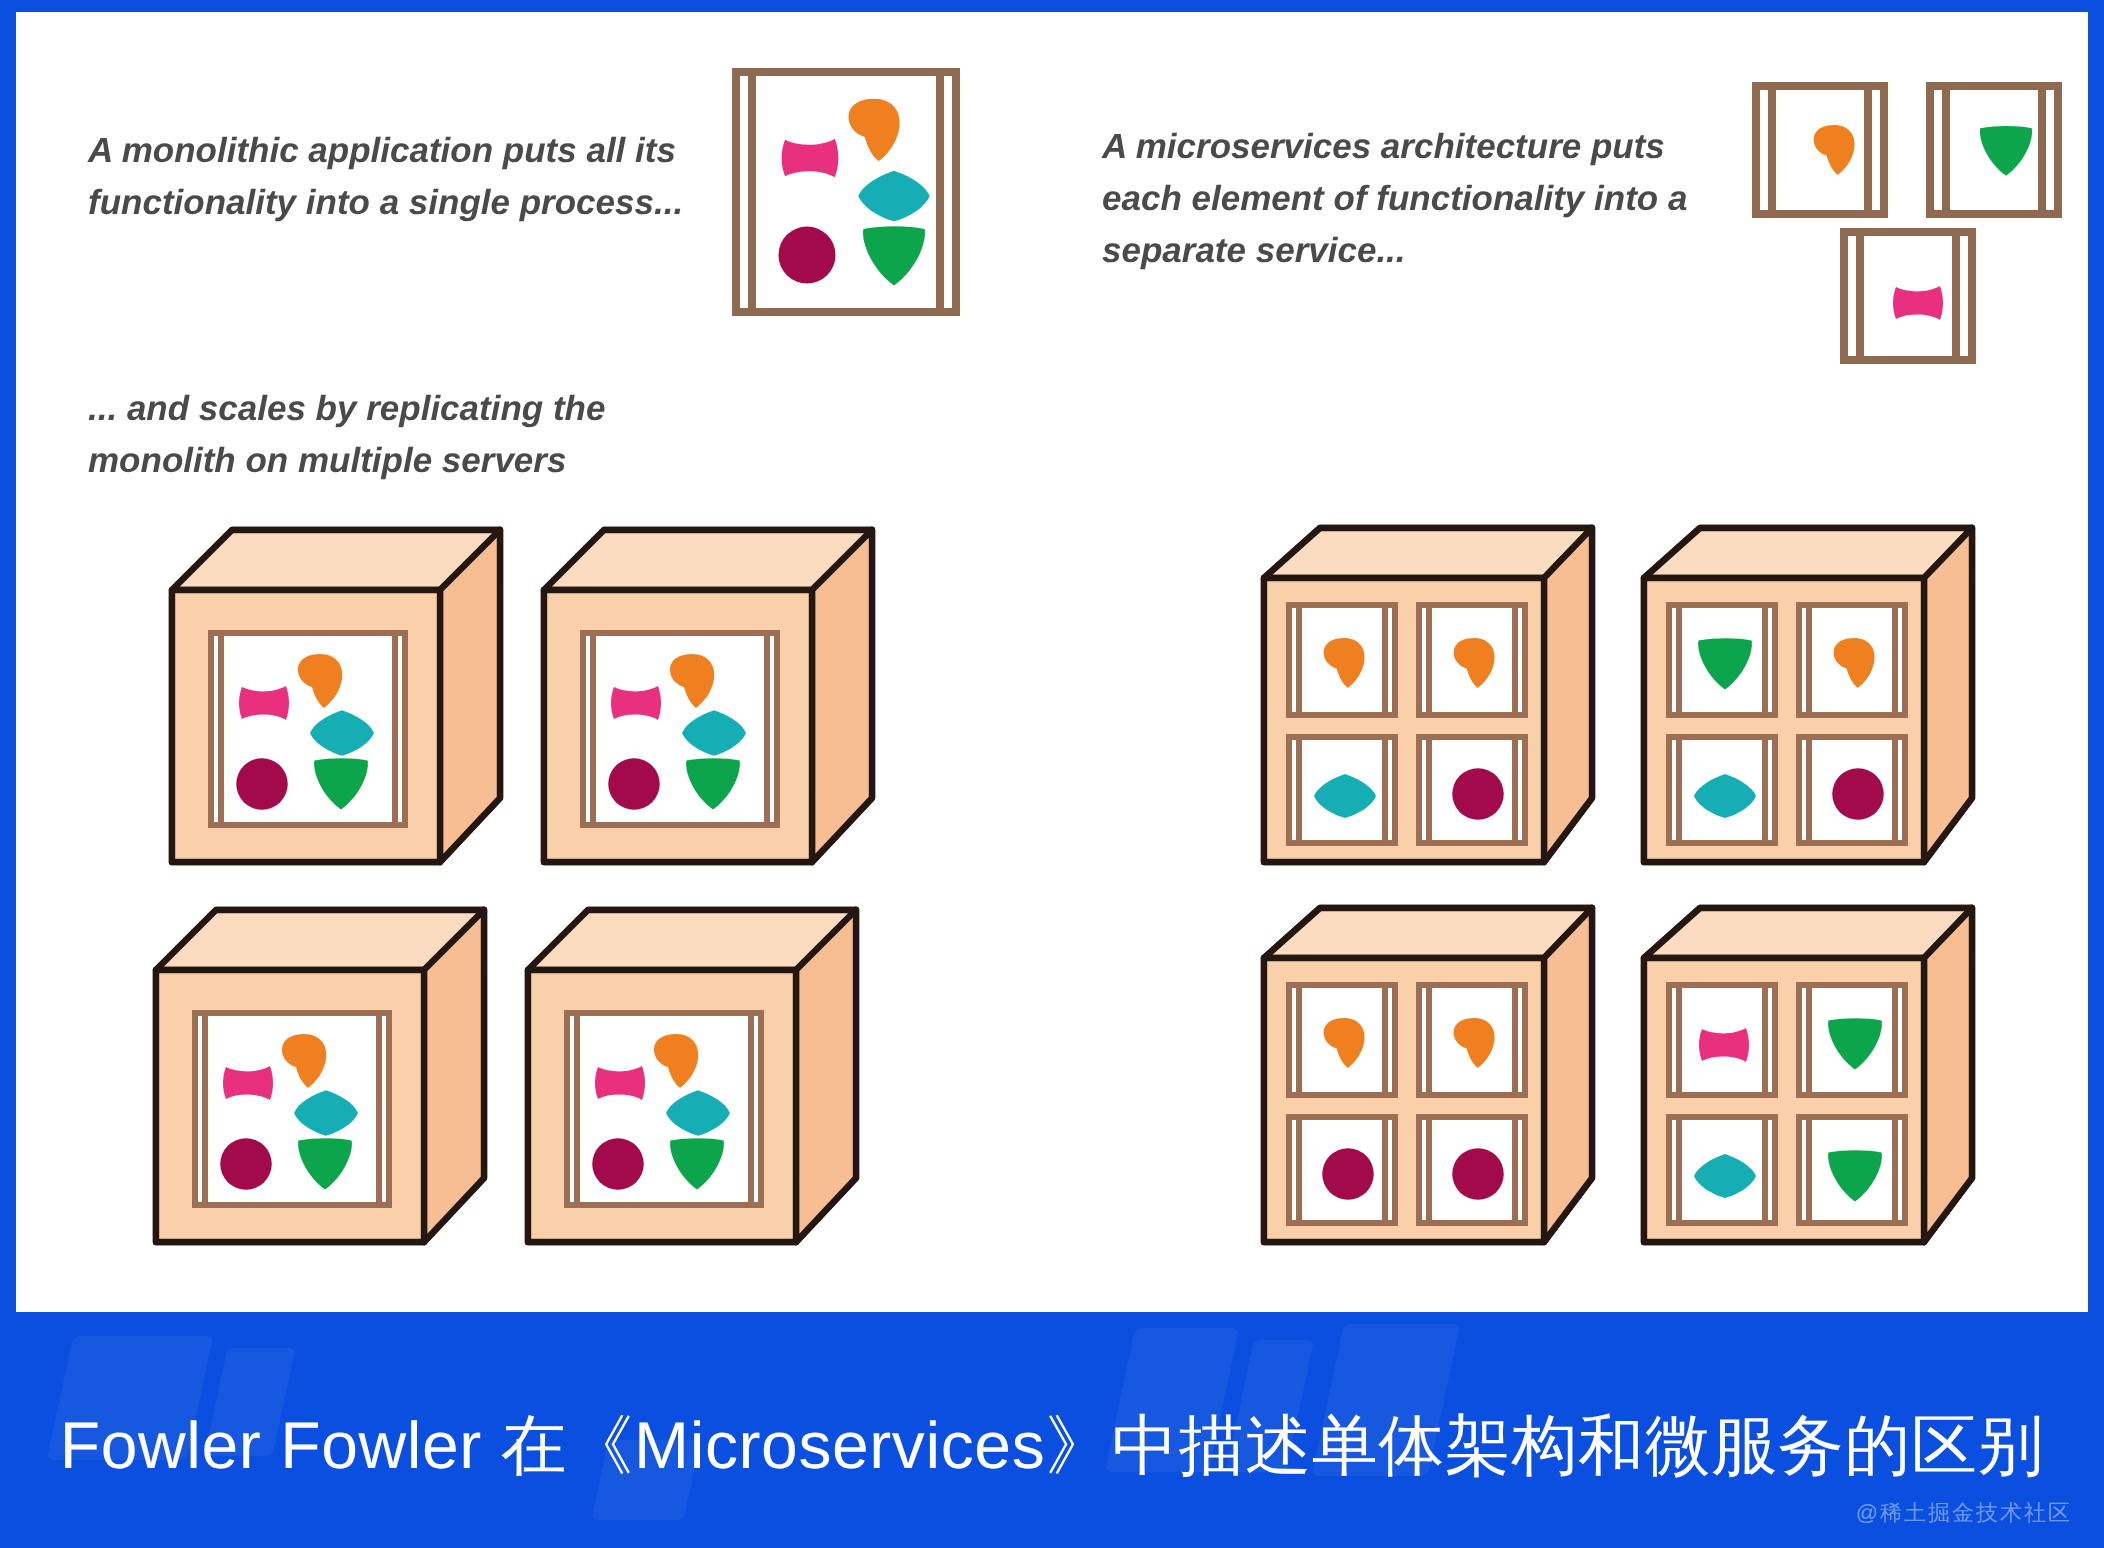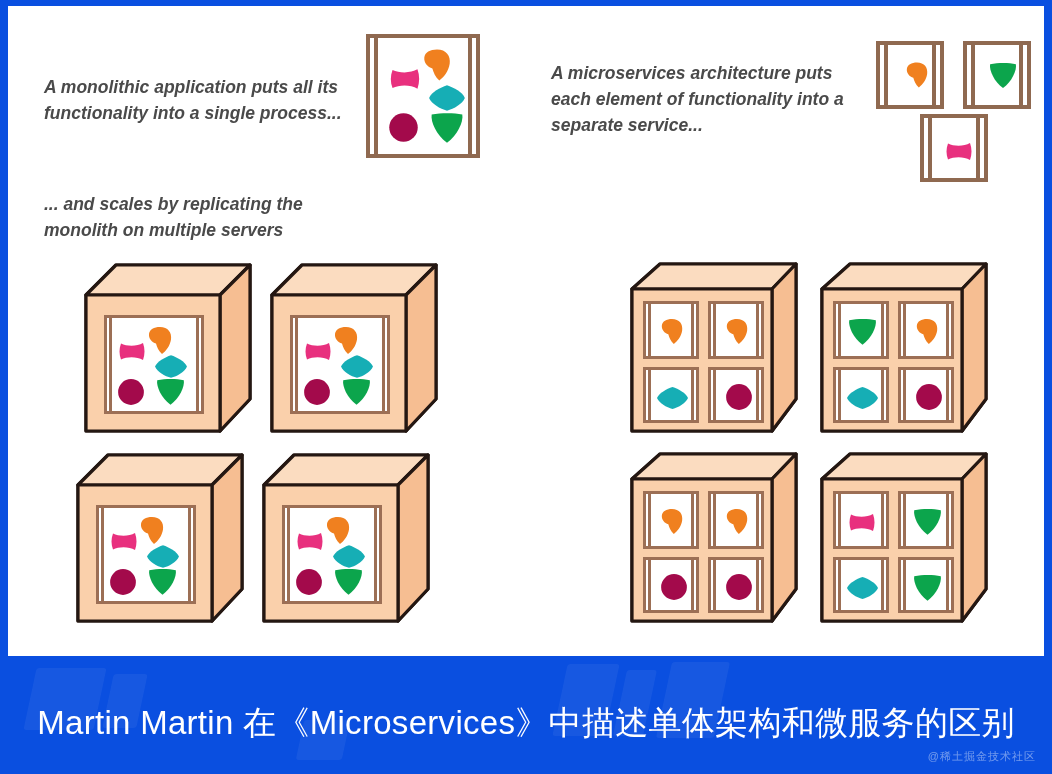--- a/index.html
+++ b/index.html
@@ -78,21 +78,21 @@
   .prose {
     position: absolute;
     color: #4a4a4a;
     font-style: italic;
     font-weight: 600;
     font-size: 17.5px;
     line-height: 26px;
     font-family: "Liberation Sans", sans-serif;
     white-space: pre-line;
   }
-  #txt-mono-top   { left: 36px;  top: 68px;  width: 330px; }
+  #txt-mono-top   { left: 36px;  top: 56px;  width: 330px; }
   #txt-micro-top  { left: 543px; top: 54px;  width: 330px; }
   #txt-mono-bot   { left: 36px;  top: 185px; width: 320px; }
   #txt-micro-bot  { left: 543px; top: 185px; width: 380px; }
 
   
   .flatbox {
     position: absolute;
     box-sizing: border-box;
     border: 4px solid #8f6950;
     background: #ffffff;
@@ -518,18 +518,18 @@
   </div>
 
   <div id="caption-bar">
     <div class="ghost" style="left:30px;  top:8px;  width:70px;  height:62px;"></div>
     <div class="ghost" style="left:108px; top:14px; width:34px;  height:54px;"></div>
     <div class="ghost" style="left:560px; top:4px;  width:52px;  height:72px;"></div>
     <div class="ghost" style="left:620px; top:10px; width:30px;  height:66px;"></div>
     <div class="ghost" style="left:664px; top:2px;  width:58px;  height:76px;"></div>
     <div class="ghost" style="left:300px; top:60px; width:46px;  height:40px;"></div>
 
-    <div id="caption-text">Martin Martin 在《Microservices》中描述单体架构和微服务的区别</div>
+    <div id="caption-text">Fowler Fowler 在《Microservices》中描述单体架构和微服务的区别</div>
 
     <div id="watermark">@稀土掘金技术社区</div>
   </div>
 
 </div>
 
 </body></html>

